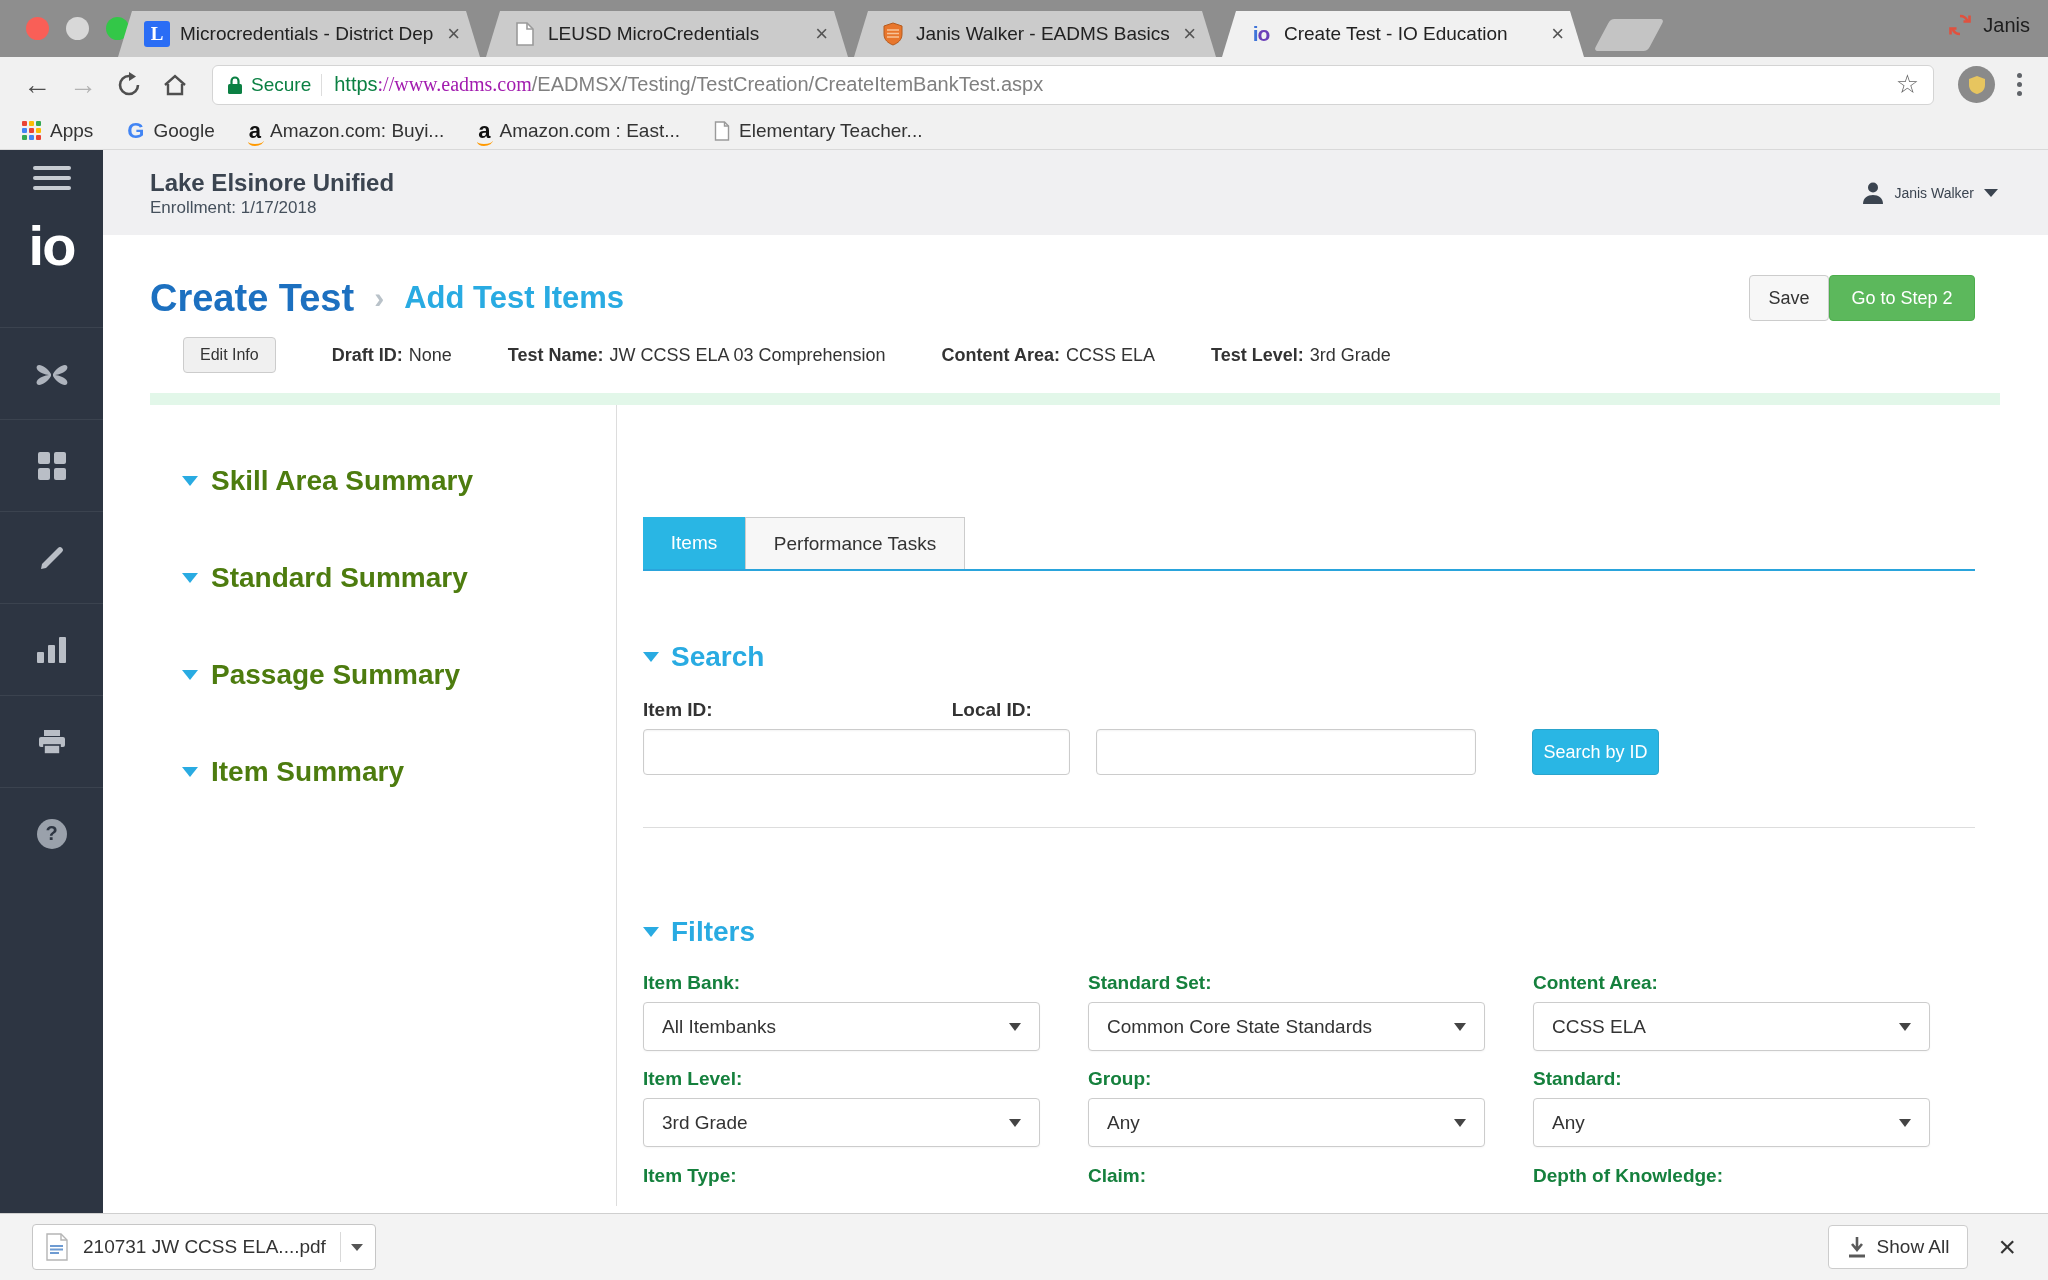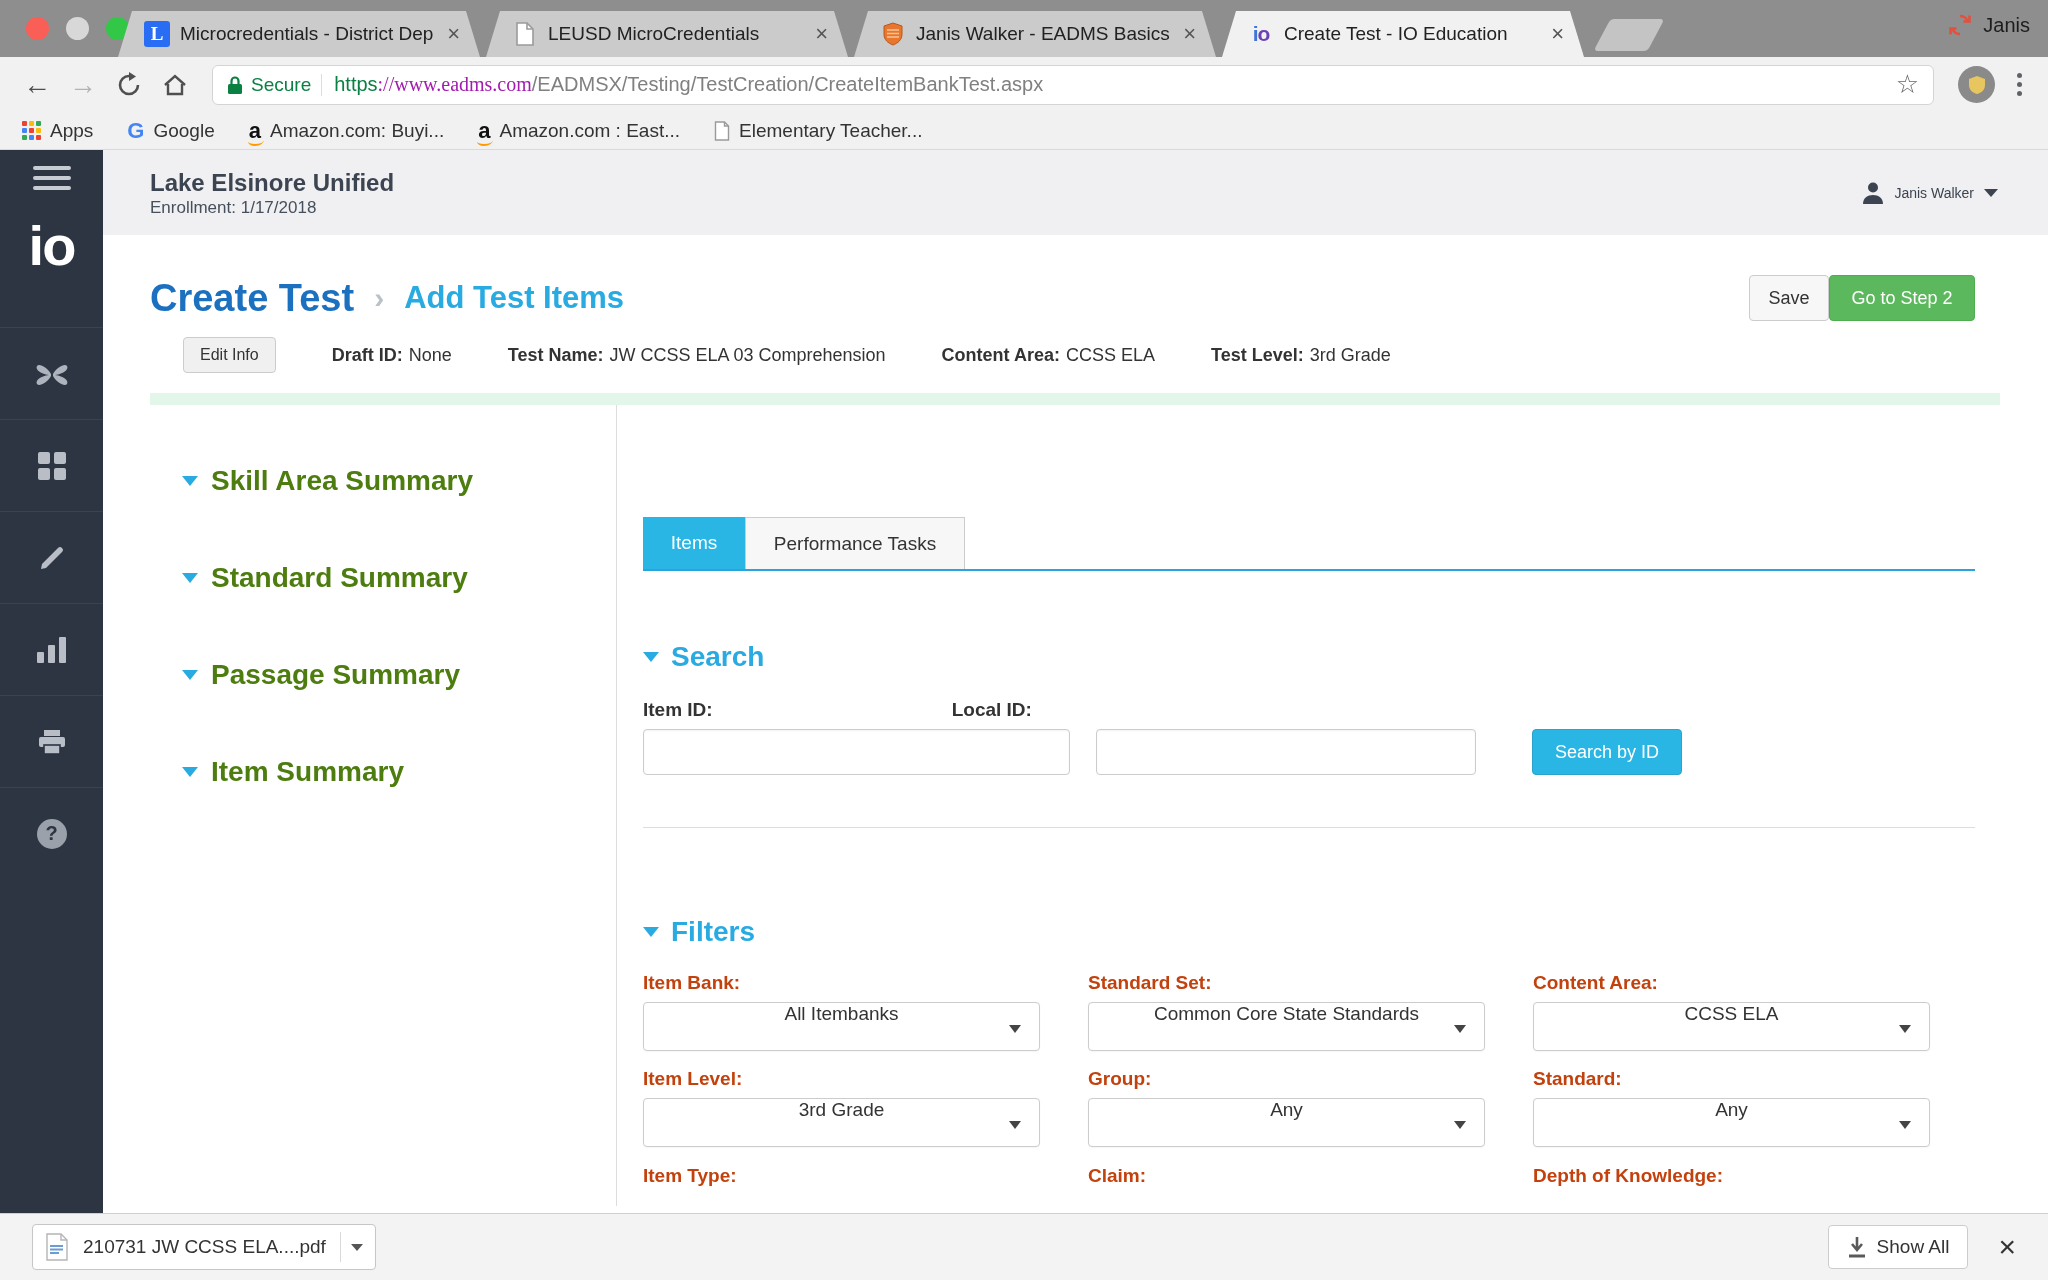--- a/index.html
+++ b/index.html
@@ -111,32 +111,32 @@
 
   .sec-head { display:flex; align-items:center; gap:12px; color:#29abe2; font-size:28px;
               font-weight:bold; }
   .search-head { margin-top:70px; }
   .labels-row { display:flex; margin-top:26px; font-size:19px; font-weight:bold; color:#333; }
   .inputs-row { display:flex; margin-top:8px; align-items:center; }
   .ti { width:427px; height:46px; border:1px solid #ccc; border-radius:4px; padding:0 14px;
         font-size:19px; font-family:inherit; box-shadow:inset 0 1px 2px rgba(0,0,0,0.05); }
   .ti.local { width:380px; margin-left:26px; }
   .lbl-local { margin-left:239px; }
-  .btn-search { width:150px; height:46px; margin-left:56px; background:#29b6e4; border-color:#2aa4cc;
+  .btn-search { width:127px; height:46px; margin-left:56px; background:#29b6e4; border-color:#2aa4cc;
                 color:#fff; }
   .hdiv { border-top:1px solid #ddd; margin-top:52px; }
   .filters-head { margin-top:88px; }
   .fgrid { display:grid; grid-template-columns:397px 397px 397px; grid-column-gap:48px; }
-  .fgrid.labels { margin-top:24px; font-size:19px; font-weight:bold; color:#c2410c; }
+  .fgrid.labels { margin-top:24px; font-size:19px; font-weight:bold; color:#15803d; }
   .fgrid.controls { margin-top:8px; }
   .fgrid.r2 { margin-top:17px; }
   .fgrid.r3 { margin-top:18px; }
   .sel { height:49px; border:1px solid #ccc; border-radius:4px; background:#fff; display:flex;
          align-items:center; padding:0 18px; font-size:19px; color:#333;
-         box-shadow:0 1px 2px rgba(0,0,0,0.04);flex-direction:column; }
+         box-shadow:0 1px 2px rgba(0,0,0,0.04); }
   .sel .caret-sm { margin-left:auto; width:0; height:0; border-left:6px solid transparent;
                    border-right:6px solid transparent; border-top:8px solid #444; }
 
   
   .dlbar { position:absolute; left:0; right:0; bottom:0; height:67px; background:#f3f3f3;
            border-top:1px solid #cfcfcf; display:flex; align-items:center; padding:0 32px; z-index:10; }
   .dlchip { height:46px; background:#fff; border:1px solid #c6c6c6; border-radius:4px;
             display:flex; align-items:center; padding:0 12px; }
   .dlname { font-size:19px; color:#333; margin:0 14px; }
   .dl-sep { width:1px; height:30px; background:#d9d9d9; margin-right:10px; }

